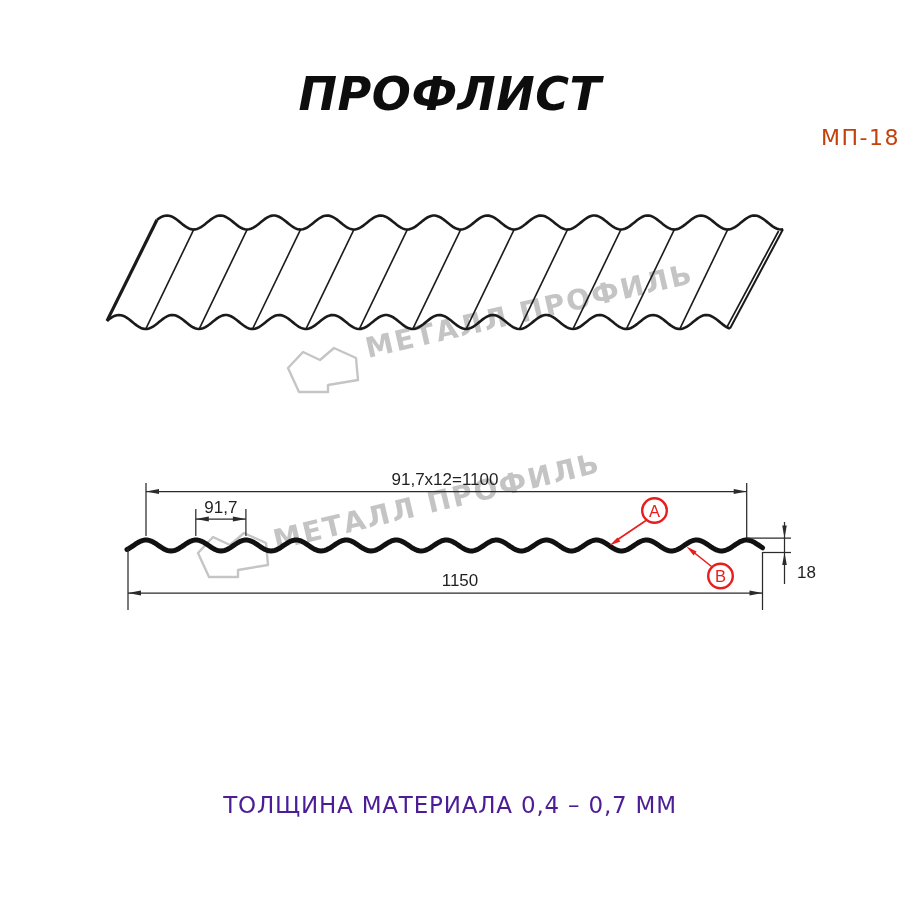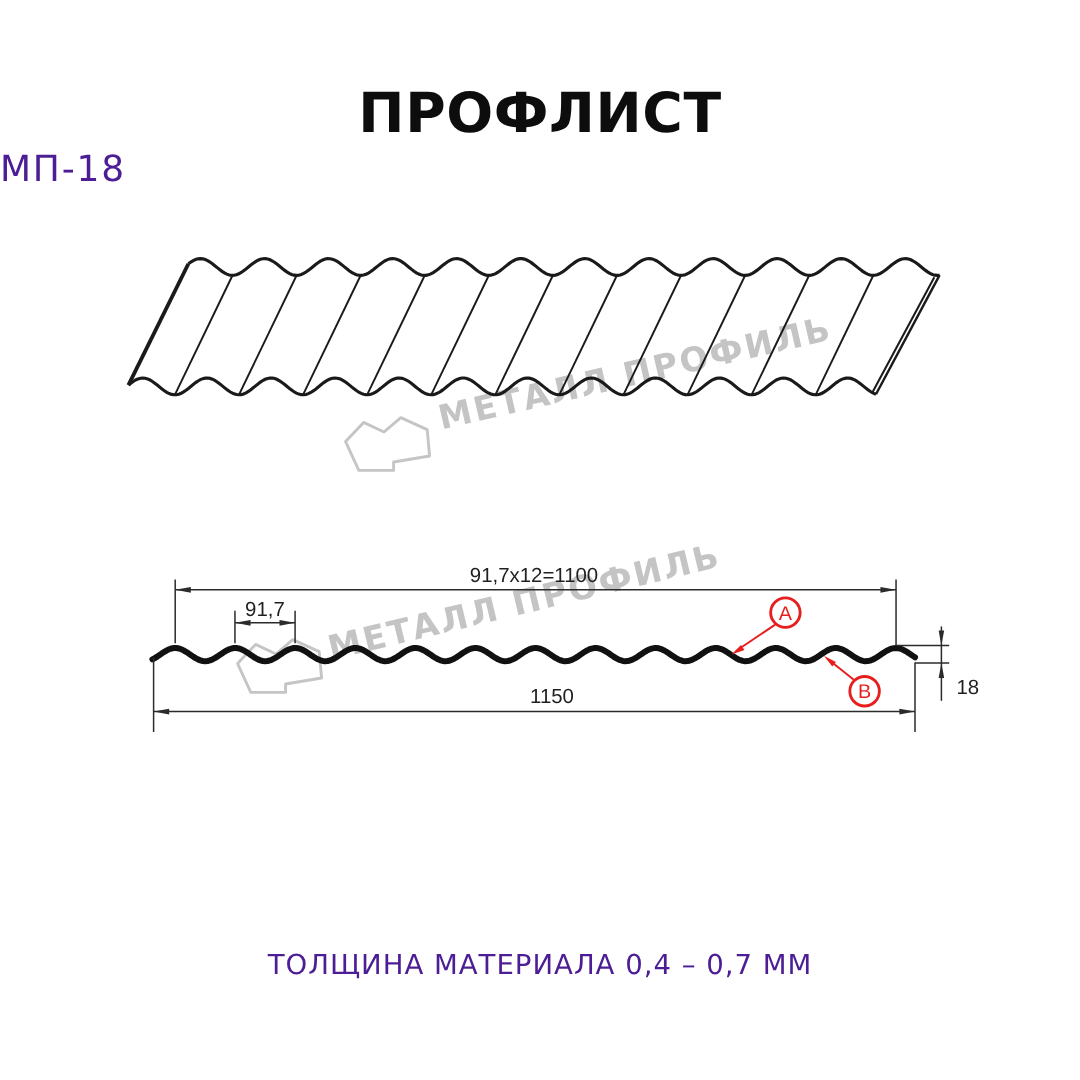--- a/index.html
+++ b/index.html
@@ -1,21 +1,21 @@
 <!DOCTYPE html>
 <html><head>
 <meta charset="utf-8">
 <style>
   html,body{margin:0;padding:0;background:#ffffff;}
   .page{position:relative;width:900px;height:900px;background:#fff;overflow:hidden;
         font-family:"DejaVu Sans",sans-serif;}
   .title{position:absolute;top:71px;left:0;width:900px;text-align:center;
-         font-size:46px;font-weight:bold;letter-spacing:.5px;color:#0d0d0d;line-height:1;}
-  .subtitle{position:absolute;top:127px;left:0;width:900px;text-align:left;
-         font-size:30px;font-weight:400;letter-spacing:1.5px;color:#4c1d95;line-height:1;}
+         font-size:46px;font-weight:bold;letter-spacing:.5px;color:#0d0d0d;line-height:1;font-style:italic;}
+  .subtitle{position:absolute;top:127px;left:0;width:900px;text-align:right;
+         font-size:22px;font-weight:400;letter-spacing:1.5px;color:#c2410c;line-height:1;}
   .footer-note{position:absolute;top:792px;left:0;width:900px;text-align:center;
          font-size:23px;font-weight:500;letter-spacing:.8px;color:#4c1d95;line-height:1.2;}
   svg{position:absolute;top:0;left:0;}
   .edge{stroke:#1a1a1a;fill:none;}
   .diag{stroke:#1a1a1a;stroke-width:1.6;}
   .profile{stroke:#111;fill:none;stroke-width:5;stroke-linecap:round;stroke-linejoin:round;}
   .dim{stroke:#2b2b2b;stroke-width:1.25;fill:none;}
   .dim-arrow{fill:#2b2b2b;stroke:none;}
   .dim-text{font-family:"Liberation Sans",sans-serif;font-size:17px;fill:#1f1f1f;}
   .wm-logo{stroke:#c5c5c5;stroke-width:2.4;fill:none;stroke-linejoin:round;}

